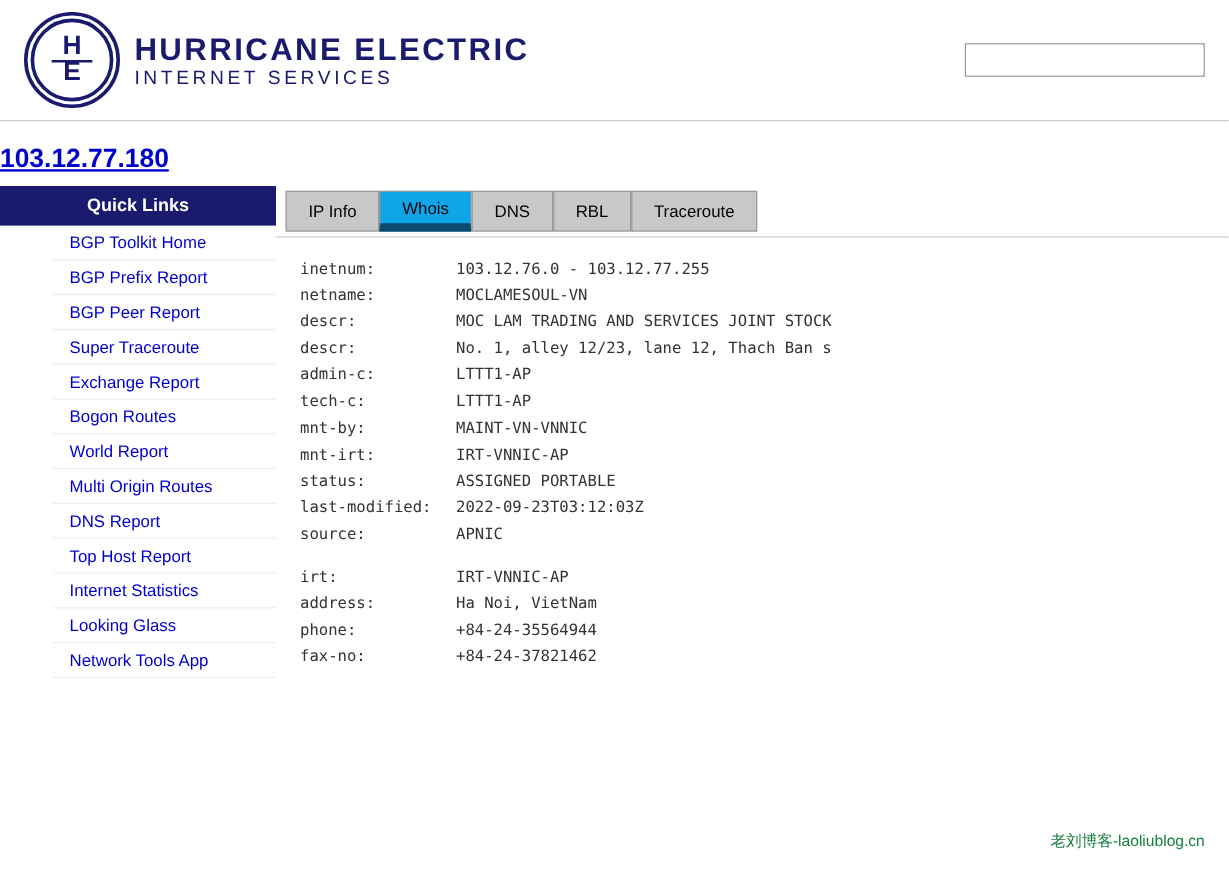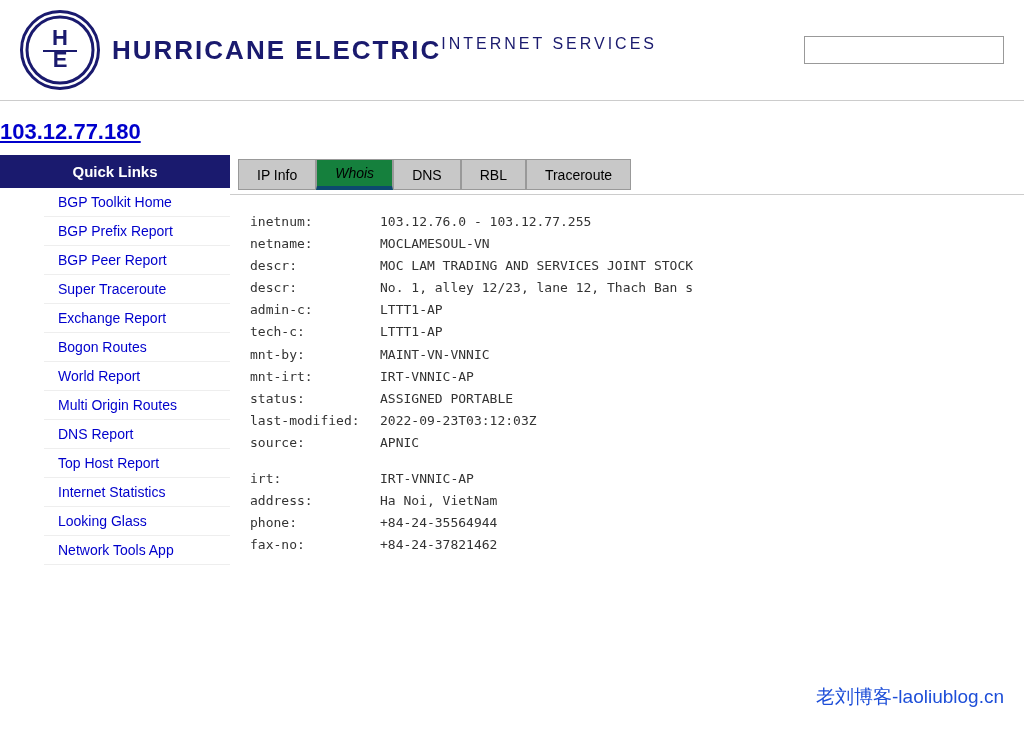--- a/index.html
+++ b/index.html
@@ -26,21 +26,21 @@
       display: flex;
       align-items: center;
       justify-content: center;
       font-size: 28px;
       font-weight: bold;
       color: #1a1a6e;
       flex-shrink: 0;
     }
     #logo-text {
       display: flex;
-      flex-direction: row;
+      flex-direction: column;
     }
     #logo-title {
       font-size: 26px;
       font-weight: bold;
       color: #1a1a6e;
       letter-spacing: 2px;
     }
     #logo-subtitle {
       font-size: 16px;
       color: #1a1a6e;
@@ -114,23 +114,22 @@
     }
     .tab-btn {
       padding: 5px 18px;
       background: #c8c8c8;
       border: 1px solid #999;
       cursor: pointer;
       font-size: 14px;
       color: #000;
     }
     .tab-btn.active {
-      background: #15803d;
-      border-bottom: 4px solid #0c4a6e;
-      font-style: italic;
+      background: #0ea5e9;
+      border-bottom: 7px solid #0c4a6e;
     }
 
     
     #whois-content {
       padding: 16px 20px;
       font-family: monospace;
       font-size: 13px;
       line-height: 1.7;
       overflow-x: hidden;
     }
@@ -155,22 +154,22 @@
     }
     .whois-spacer {
       height: 14px;
     }
 
     
     #watermark {
       position: fixed;
       bottom: 20px;
       right: 20px;
-      color: #1d4ed8;
-      font-size: 19px;
+      color: #15803d;
+      font-size: 13px;
       font-family: Arial, sans-serif;
     }
   </style>
 </head>
 <body>
 
 <div id="header">
   <div id="logo-area">
     <div id="logo-circle">
       <svg width="70" height="70" viewBox="0 0 70 70">

